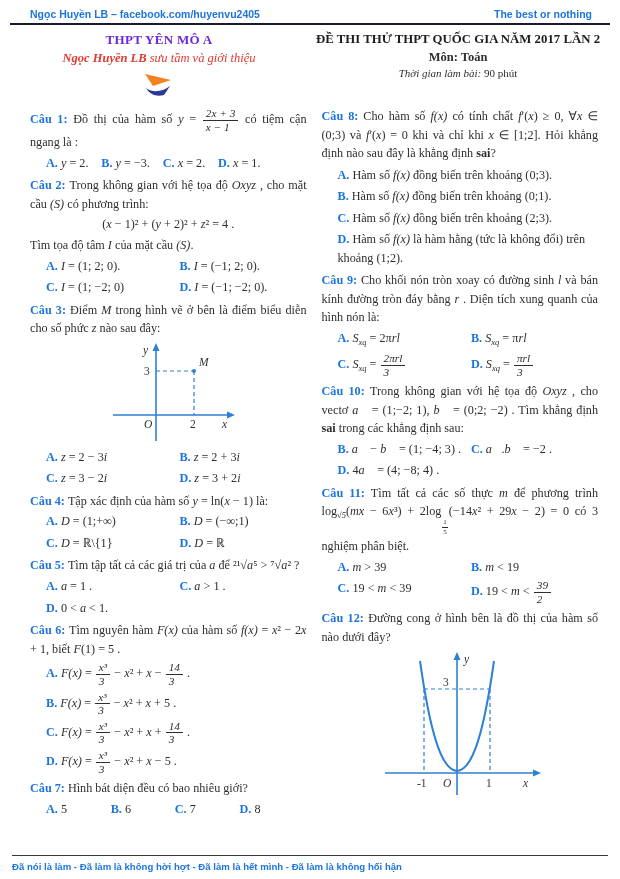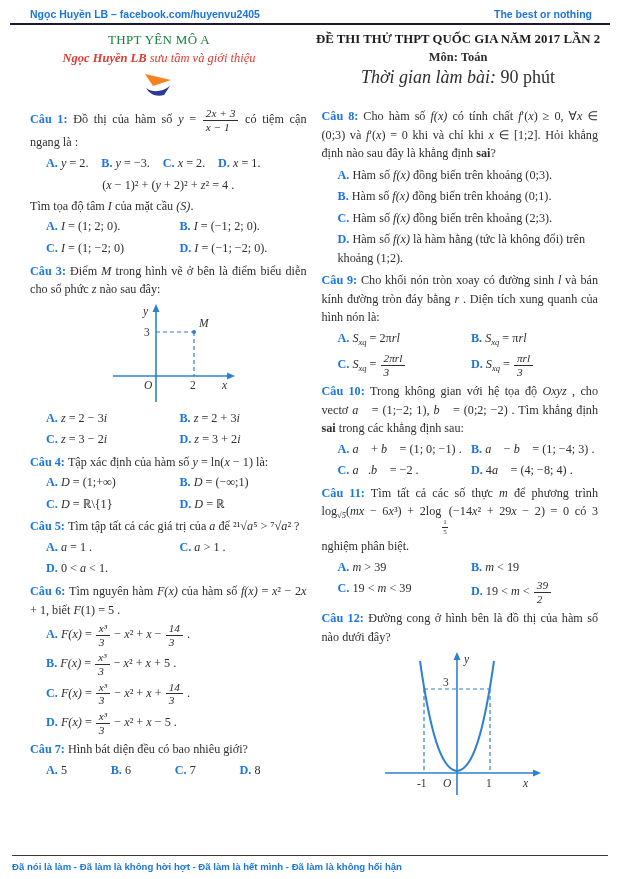--- a/index.html
+++ b/index.html
@@ -6,32 +6,32 @@
   .page{position:relative;width:620px;height:879px;background:#fff;overflow:hidden;
         font-family:"Liberation Serif",serif;color:#2e2e2e;}
   
   .topbar{display:flex;justify-content:space-between;align-items:flex-end;
           margin:0 10px;padding:8px 18px 3px 20px;
           font-family:"Liberation Sans",sans-serif;font-weight:bold;font-size:10.5px;
           color:#1b75dd;border-bottom:2.5px solid #191930;}
   
   .masthead{display:flex;margin-top:7px;}
   .school{width:290px;text-align:center;padding-left:14px;}
-  .school-name{font-weight:normal;font-size:13px;color:#15803d;letter-spacing:.3px;}
+  .school-name{font-weight:bold;font-size:13px;color:#6d28d9;letter-spacing:.3px;}
   .credit{color:#e03a2f;font-style:italic;font-size:12.5px;margin-top:3px;}
   .credit .cname{font-weight:bold;}
   .logo{display:flex;align-items:center;justify-content:center;gap:5px;margin-top:5px;}
   .logo-txt{text-align:left;font-family:"Liberation Sans",sans-serif;line-height:1.05;}
   .logo-brand{font-weight:bold;font-size:14.5px;letter-spacing:.4px;color:#f5821f;}
   .logo-tld{color:#2b3990;}
   .logo-tag{font-size:6.3px;color:#a9adb3;letter-spacing:1.6px;margin-top:1px;}
   .exam{flex:1;text-align:center;padding-right:8px;}
   .exam-title{font-weight:bold;font-size:12.8px;color:#1d1d1d;}
   .exam-subject{font-weight:bold;font-size:12.5px;margin-top:3px;}
-  .exam-duration{font-size:18px;margin-top:2px;}
+  .exam-duration{font-size:11px;margin-top:2px;}
   .exam-duration .lbl{font-style:italic;}
   
   .columns{display:flex;gap:15px;padding:10px 22px 0 30px;}
   .col{flex:1;min-width:0;}
   .question{margin-bottom:4px;font-size:12.2px;line-height:1.52;}
   .qbody,.qafter{text-align:justify;}
   .qid{color:#1b75dd;font-weight:bold;}
   .opt-label{color:#1b75dd;font-weight:bold;}
   .center-formula{text-align:center;margin:2px 0;}
   .options{padding-left:16px;margin:2px 0 3px;}
@@ -100,20 +100,21 @@
               <span class="den">x − 1</span>
             </span><span> có tiệm cận ngang là :</span></div>
           <div class="options row">
             <div class="option"><span class="opt-label">A. </span><span class="it">y</span><span> = 2.</span></div>
             <div class="option"><span class="opt-label">B. </span><span class="it">y</span><span> = −3.</span></div>
             <div class="option"><span class="opt-label">C. </span><span class="it">x</span><span> = 2.</span></div>
             <div class="option"><span class="opt-label">D. </span><span class="it">x</span><span> = 1.</span></div>
           </div>
         </div>
         <div class="question">
+          <div class="qbody"><span class="qid">Câu 2: </span><span>Trong không gian với hệ tọa độ </span><span class="it">Oxyz</span><span> , cho mặt cầu </span><span class="it">(S)</span><span> có phương trình:</span></div>
           <div class="center-formula"><span>(</span><span class="it">x</span><span> − 1)² + (</span><span class="it">y</span><span> + 2)² + </span><span class="it">z</span><span>² = 4 .</span></div>
           <div class="qafter"><span>Tìm tọa độ tâm </span><span class="it">I</span><span> của mặt cầu </span><span class="it">(S)</span><span>.</span></div>
           <div class="options grid2">
             <div class="option"><span class="opt-label">A. </span><span class="it">I</span><span> = (1; 2; 0).</span></div>
             <div class="option"><span class="opt-label">B. </span><span class="it">I</span><span> = (−1; 2; 0).</span></div>
             <div class="option"><span class="opt-label">C. </span><span class="it">I</span><span> = (1; −2; 0)</span></div>
             <div class="option"><span class="opt-label">D. </span><span class="it">I</span><span> = (−1; −2; 0).</span></div>
           </div>
         </div>
         <div class="question">
@@ -217,21 +218,20 @@
               </span></div>
             <div class="option"><span class="opt-label">D. </span><span class="it">S</span><span class="sub">xq</span><span> = </span><span class="frac">
                 <span class="num">πrl</span>
                 <span class="den">3</span>
               </span></div>
           </div>
         </div>
         <div class="question">
           <div class="qbody"><span class="qid">Câu 10: </span><span>Trong không gian với hệ tọa độ </span><span class="it">Oxyz</span><span> , cho vectơ </span><span class="it">a⃗</span><span> = (1;−2; 1), </span><span class="it">b⃗</span><span> = (0;2; −2) . Tìm khẳng định </span><span class="bd">sai</span><span> trong các khẳng định sau:</span></div>
           <div class="options grid2">
-            <div class="option"><span class="opt-label">A. </span><span class="it">a⃗</span><span> + </span><span class="it">b⃗</span><span> = (1; 0; −1) .</span></div>
             <div class="option"><span class="opt-label">B. </span><span class="it">a⃗</span><span> − </span><span class="it">b⃗</span><span> = (1; −4; 3) .</span></div>
             <div class="option"><span class="opt-label">C. </span><span class="it">a⃗</span><span>.</span><span class="it">b⃗</span><span> = −2 .</span></div>
             <div class="option"><span class="opt-label">D. </span><span>4</span><span class="it">a⃗</span><span> = (4; −8; 4) .</span></div>
           </div>
         </div>
         <div class="question">
           <div class="qbody"><span class="qid">Câu 11: </span><span>Tìm tất cả các số thực </span><span class="it">m</span><span> để phương trình log</span><span class="sub">√5</span><span>(</span><span class="it">mx</span><span> − 6</span><span class="it">x</span><span>³) + 2log</span><span class="fsub">
               <span class="num">1</span>
               <span class="den">5</span>
             </span><span>(−14</span><span class="it">x</span><span>² + 29</span><span class="it">x</span><span> − 2) = 0  có 3 nghiệm phân biệt.</span></div>

